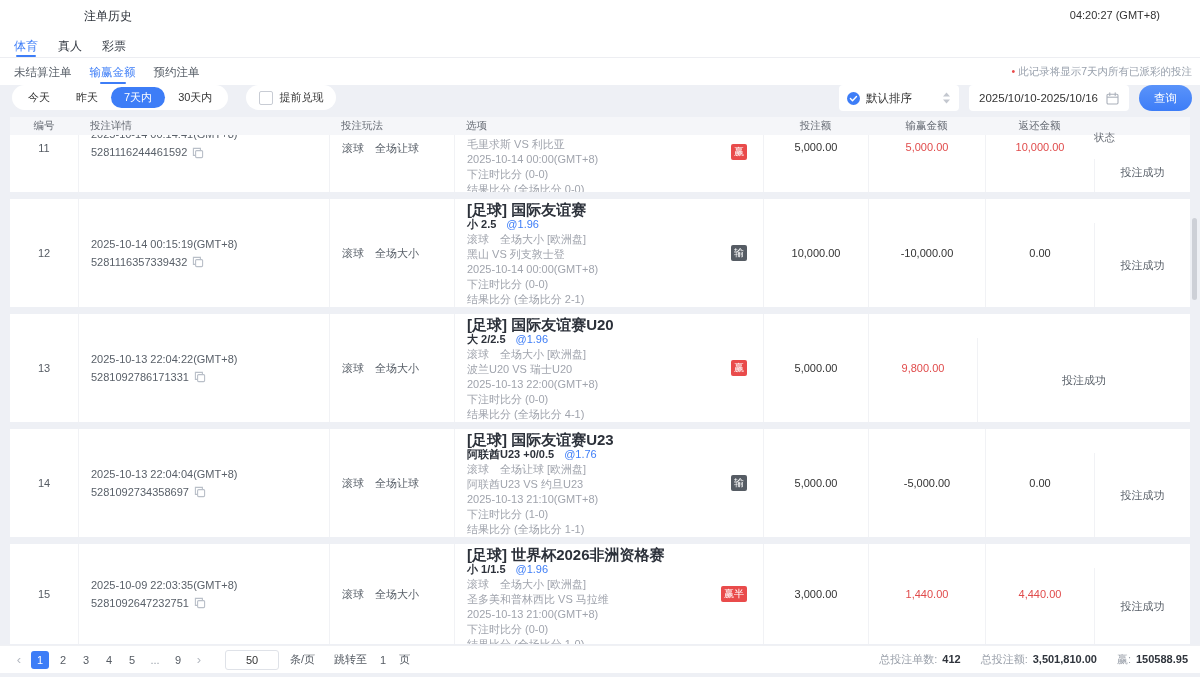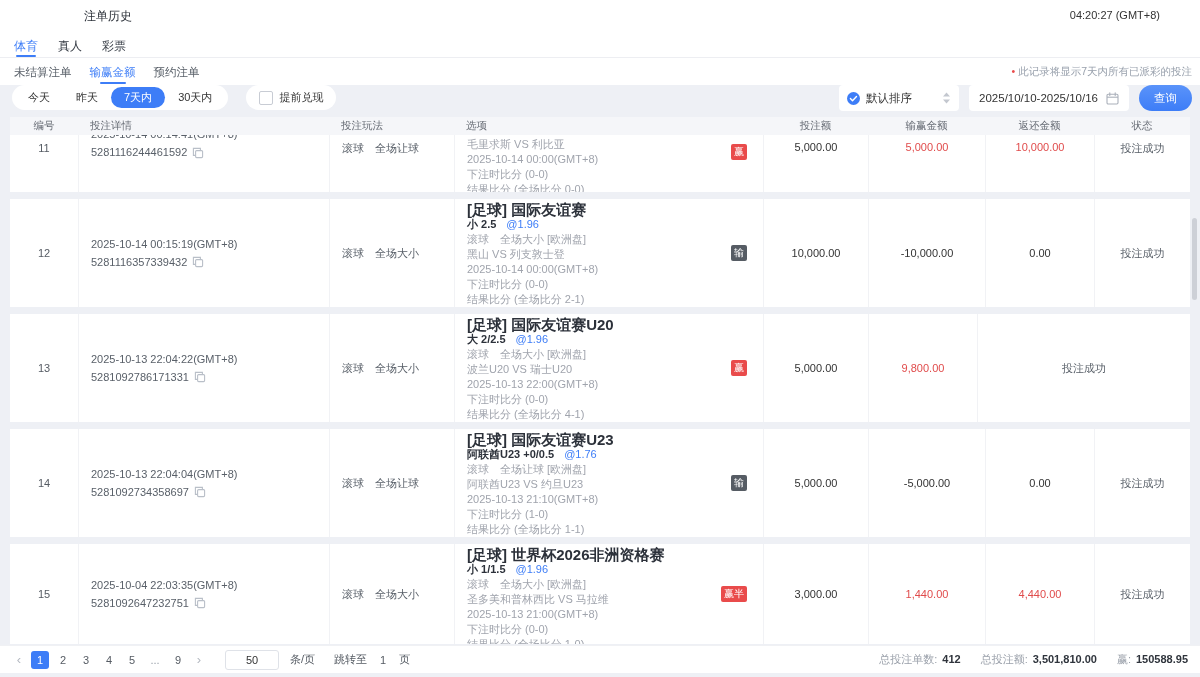--- a/index.html
+++ b/index.html
@@ -42,21 +42,21 @@
   .c{display:flex;align-items:center;box-sizing:border-box;}
   .c + .c{border-left:1px solid #f1f2f5;}
   .thead > div{box-sizing:border-box;}
   .col-no{width:68px;text-align:center;justify-content:center;}
   .col-detail{width:251px;padding-left:12px;}
   .col-play{width:125px;padding-left:12px;}
   .col-opt{width:309px;padding-left:12px;}
   .col-bet{width:105px;text-align:center;justify-content:center;}
   .col-wl{width:117px;text-align:center;justify-content:center;}
   .col-rf{width:109px;text-align:center;justify-content:center;}
-  .col-st{flex:1;text-align:center;justify-content:center;}
+  .col-st{flex:1;text-align:left;justify-content:center;margin-top:24px;}
   .c-no{font-size:11px;color:#555b63;}
   .d-time{font-size:11px;color:#596069;line-height:15px;margin-bottom:3px;white-space:nowrap;}
   .d-id{font-size:11px;color:#596069;line-height:15px;display:flex;align-items:center;gap:5px;}
   .c-play{font-size:11px;color:#596069;white-space:pre;}
   .c-opt{display:block;padding-top:3px;position:relative;}
   .l-title{font-size:15px;font-weight:700;color:#2c313a;line-height:15px;white-space:nowrap;}
   .l-pick{font-size:11px;font-weight:700;color:#2c313a;line-height:15px;white-space:nowrap;}
   .l-pick .odds{color:#3d7df7;font-weight:400;margin-left:10px;}
   .l-gray{font-size:11px;color:#a0a4ad;line-height:15px;white-space:nowrap;}
   .badge{position:absolute;right:16px;top:50%;transform:translateY(-50%);font-size:10px;color:#fff;border-radius:2px;padding:3px 3px;line-height:1;white-space:nowrap;}
@@ -325,21 +325,21 @@
         <span>投注成功</span>
       </div>
   </div>
 
   <div class="trow clip-bottom">
     <div class="c col-no c-no">
         <span>15</span>
       </div>
     <div class="c col-detail">
       <div class="detail-inner">
-        <div class="d-time">2025-10-04 22:03:35(GMT+8)</div>
+        <div class="d-time">2025-10-09 22:03:35(GMT+8)</div>
         <div class="d-id">
           <span>5281092647232751</span>
           <svg width="12" height="12" viewBox="0 0 12 12">
             <rect x="3.6" y="3.6" width="7" height="7" rx="1" fill="none" stroke="#b9bfc8" stroke-width="1.1"></rect>
             <path d="M8.4 3.6V1.4H1.4v7h2.2" fill="none" stroke="#b9bfc8" stroke-width="1.1"></path>
           </svg>
         </div>
       </div>
     </div>
     <div class="c col-play c-play"><span>滚球　全场大小</span></div>

